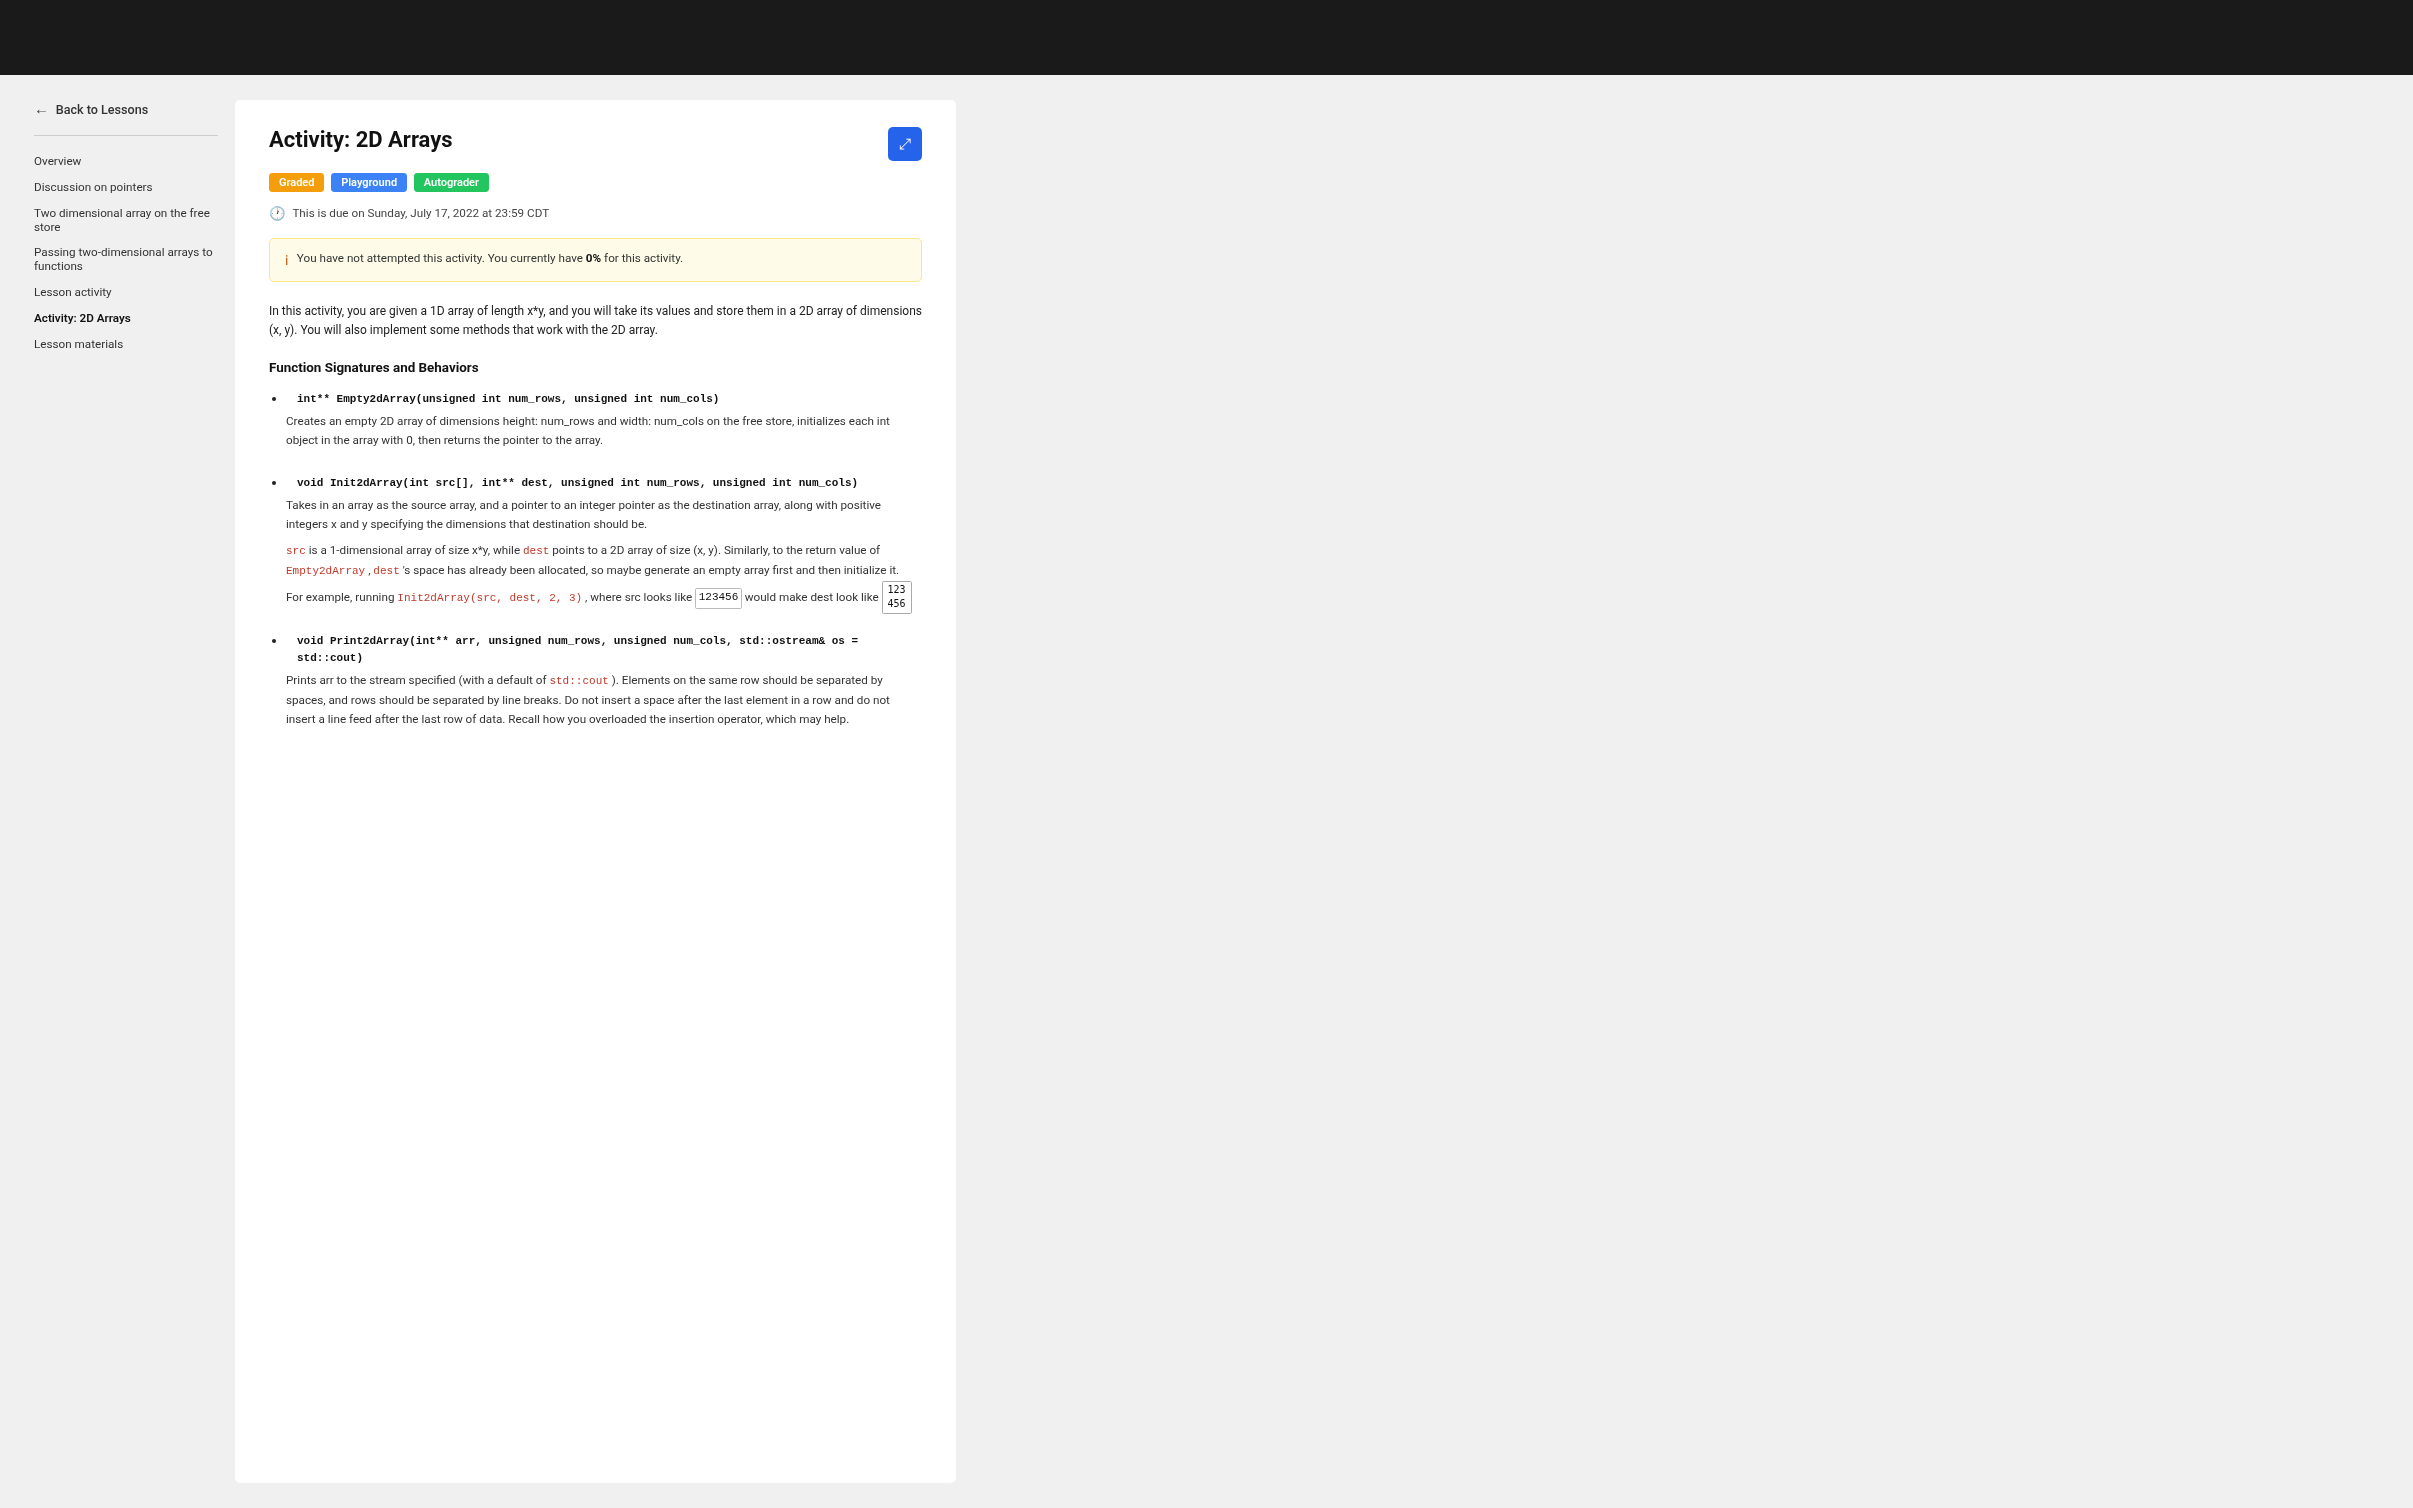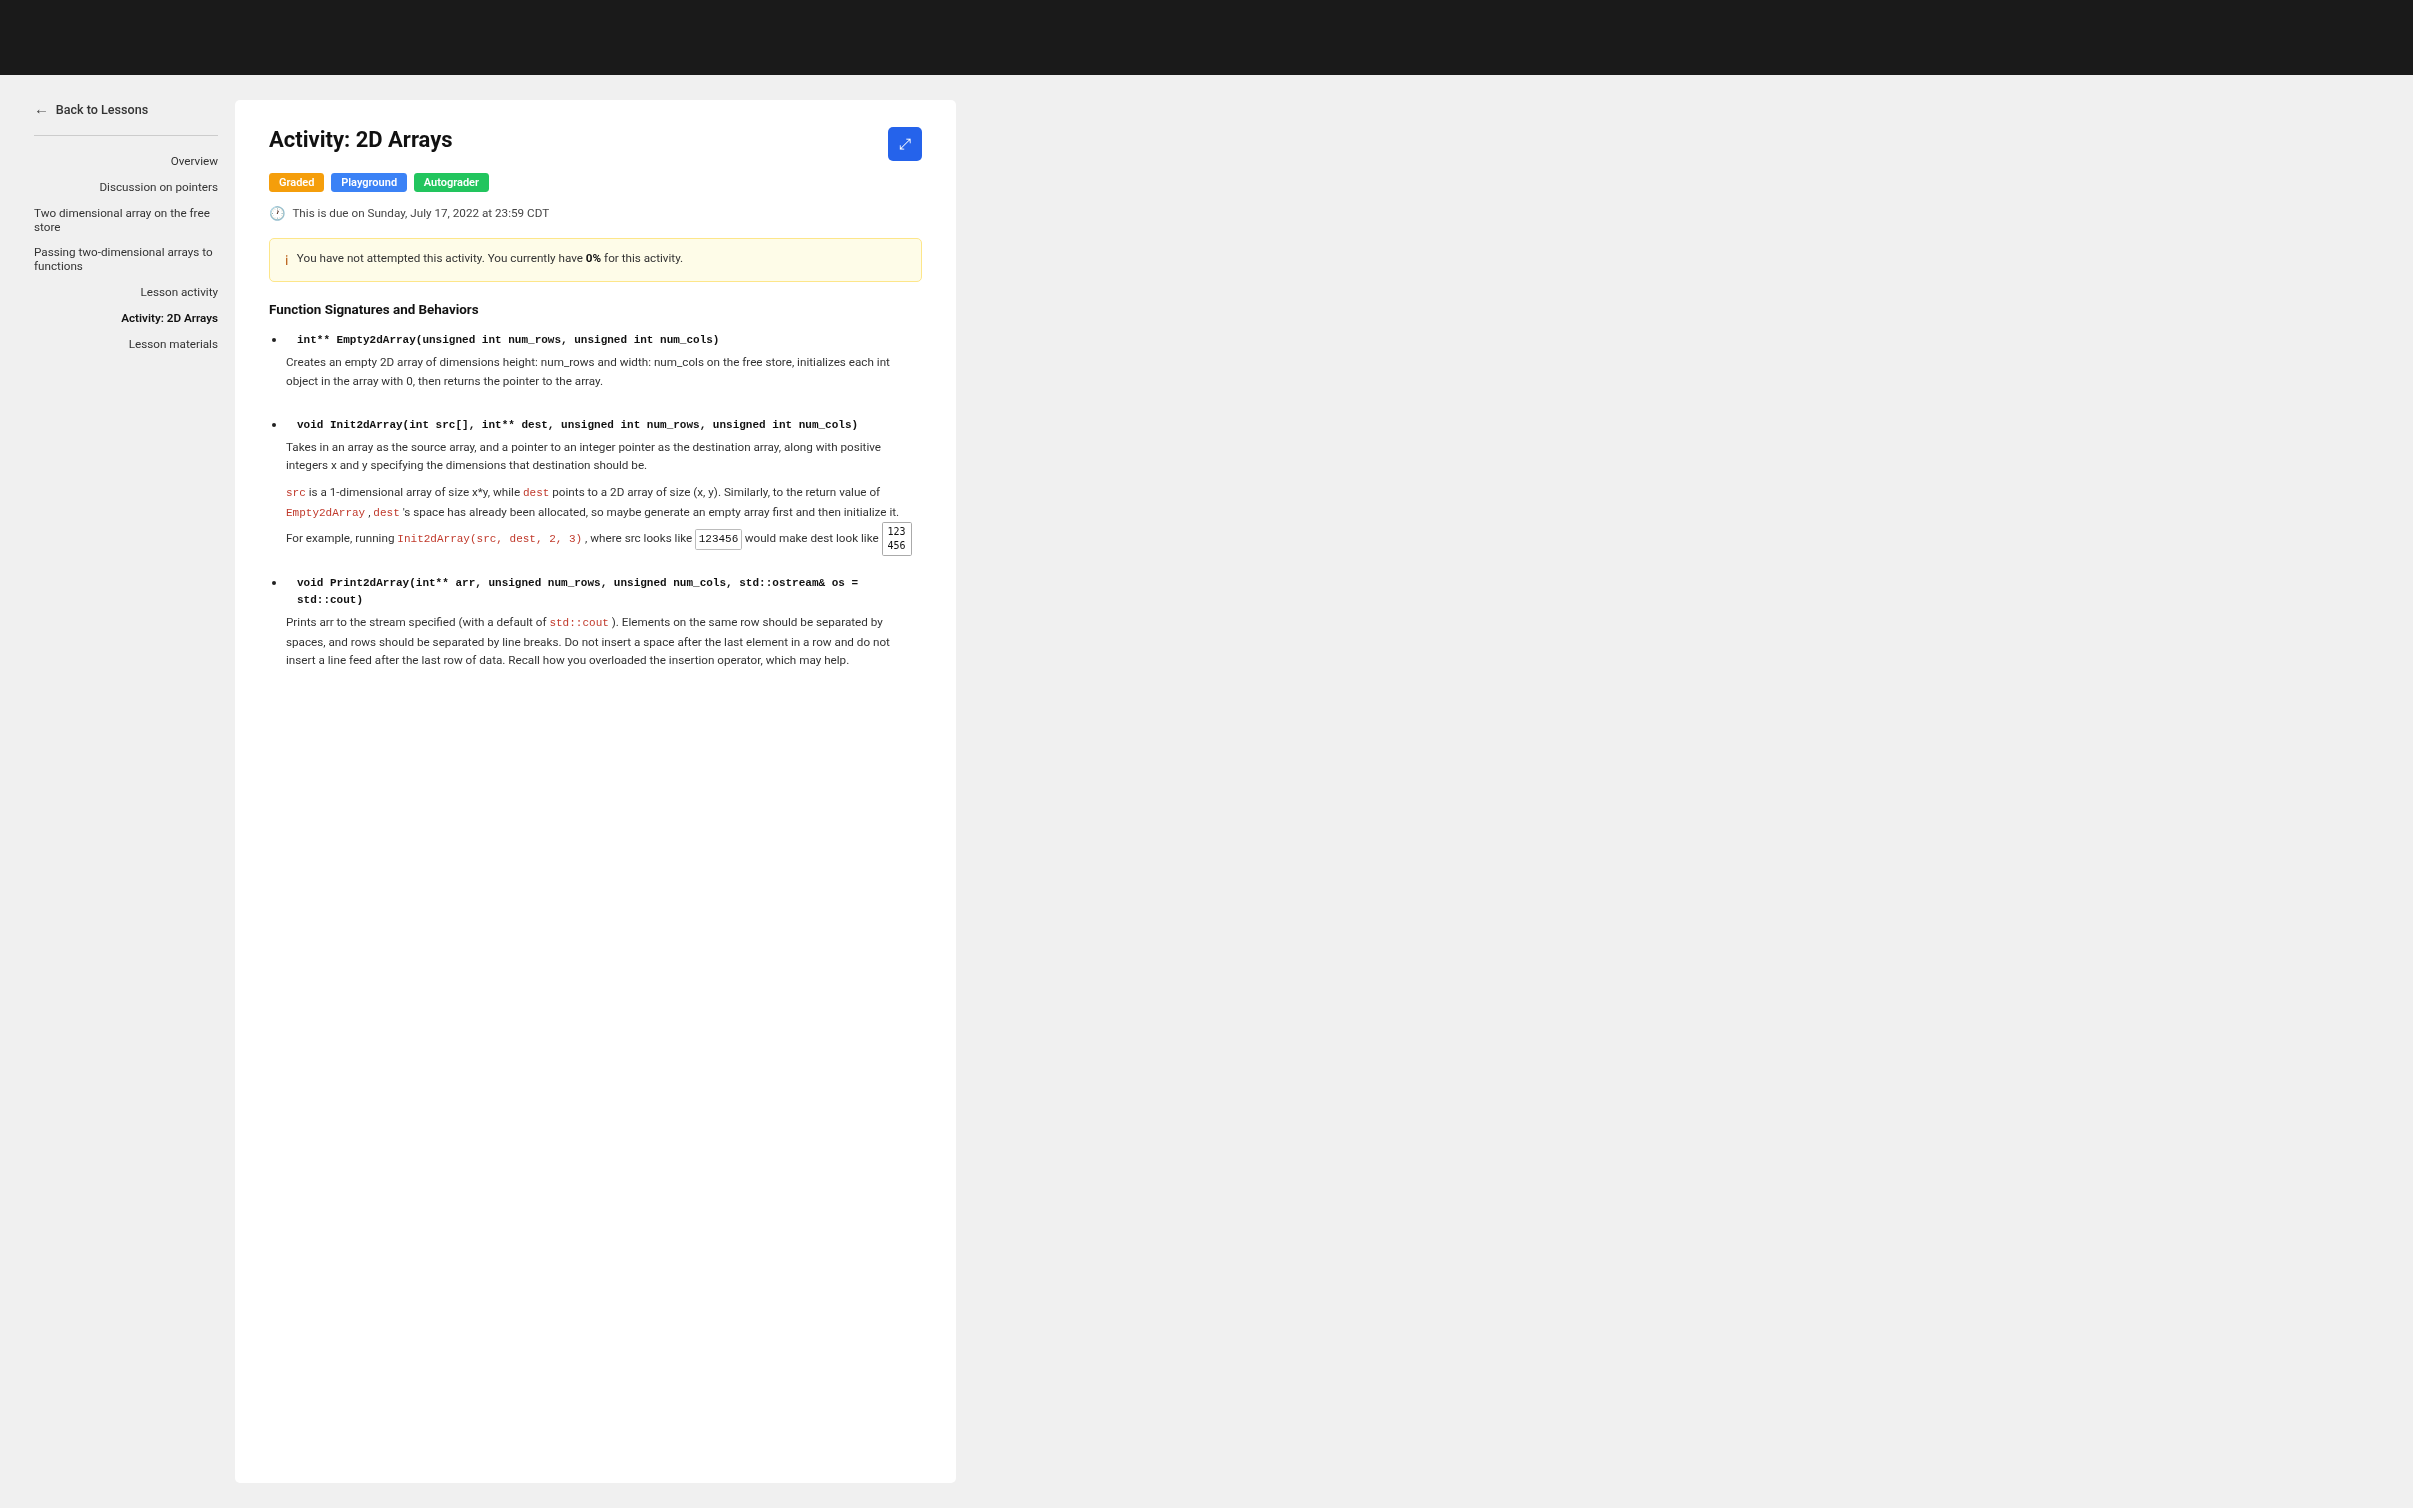--- a/index.html
+++ b/index.html
@@ -44,21 +44,20 @@
     .sidebar-divider {
       border: none;
       border-top: 1.3px solid #ccc;
       margin-bottom: 13.4px;
     }
     .sidebar-nav {
       list-style: none;
       display: flex;
       flex-direction: column;
       gap: 1.7px;
-      align-items: flex-end;
     }
     .sidebar-nav li {
       padding: 5px 0;
       font-size: 11.7px;
       color: #333;
       cursor: pointer;
     }
     .sidebar-nav li.active {
       font-weight: 600;
       color: #111;
@@ -241,20 +240,21 @@
       <span>This is due on Sunday, July 17, 2022 at 23:59 CDT</span>
     </div>
 
     <div class="warning-box">
       <span class="warning-icon">ℹ</span>
       <span>
         <span>You have not attempted this activity. You currently have </span><span class="bold-zero">0%</span><span> for this activity.</span>
       </span>
     </div>
 
+    <p class="activity-intro">In this activity, you are given a 1D array of length x*y, and you will take its values and store them in a 2D array of dimensions (x, y). You will also implement some methods that work with the 2D array.</p>
 
     <h2 class="section-title">Function Signatures and Behaviors</h2>
 
     <ul class="function-list">
 
       <li class="function-item">
         <code class="func-sig">int** Empty2dArray(unsigned int num_rows, unsigned int num_cols)</code>
         <p class="func-desc">Creates an empty 2D array of dimensions height: num_rows and width: num_cols on the free store, initializes each int object in the array with 0, then returns the pointer to the array.</p>
       </li>
 

